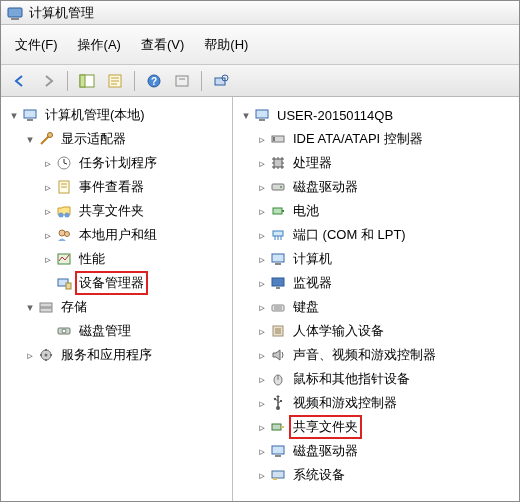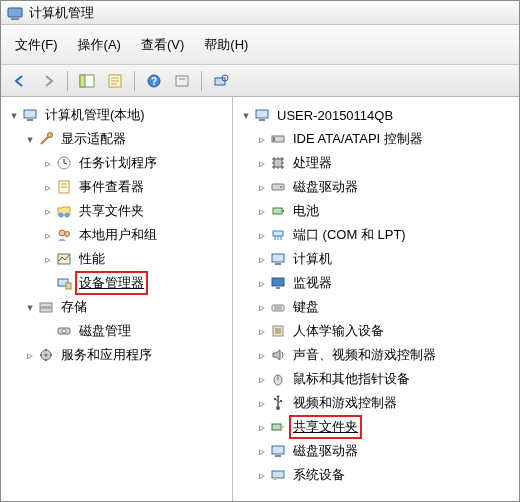--- a/index.html
+++ b/index.html
@@ -110,21 +110,20 @@
   .tree-node .node-label {
     padding: 1px 2px;
   }
   .indent-0 { padding-left: 2px; }
   .indent-1 { padding-left: 18px; }
   .indent-2 { padding-left: 36px; }
   .highlight-red {
     border: 2px solid #d22;
     padding: 0 4px;
     margin-left: -2px;
-    text-decoration: underline;
   }
   
   svg { display: block; }
 </style>
 </head>
 <body>
 
 <div class="window">
 
   <div class="titlebar">

